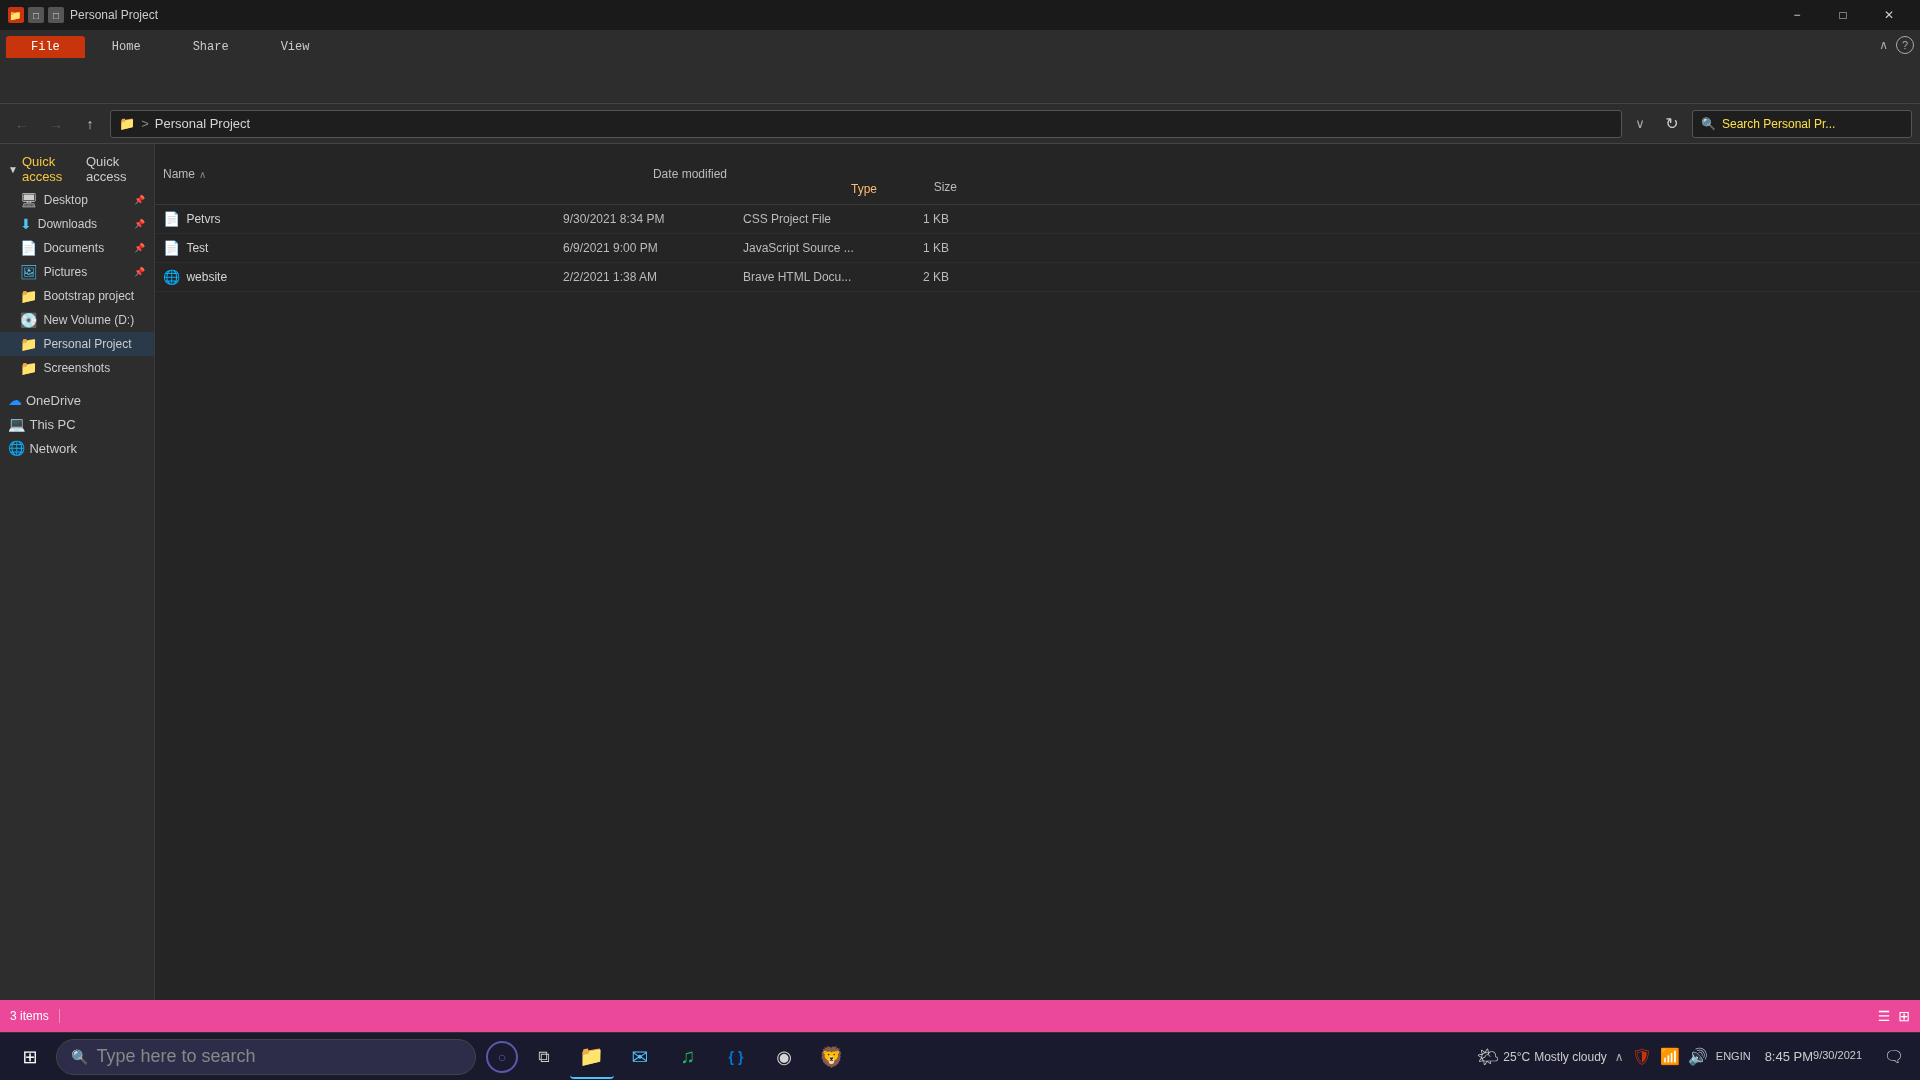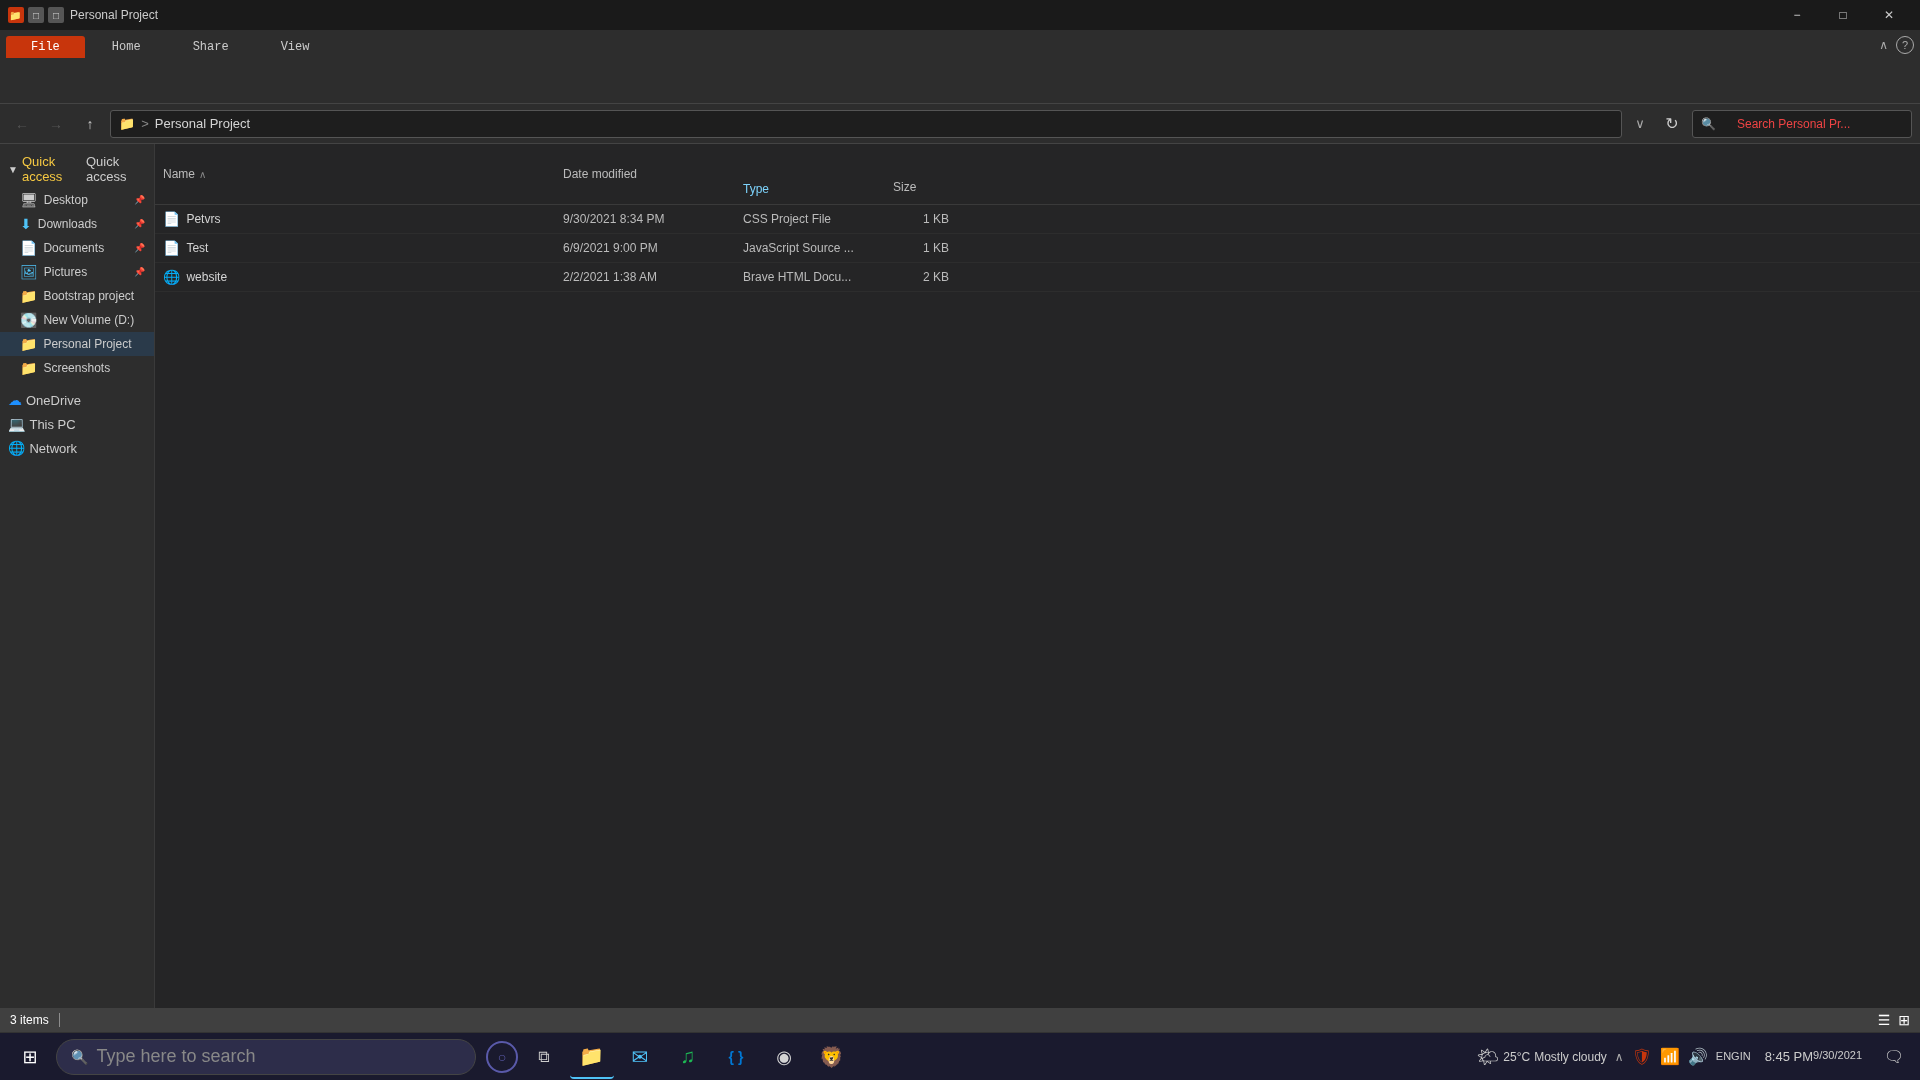--- a/index.html
+++ b/index.html
@@ -218,33 +218,34 @@
     
     .column-headers {
       display: flex;
       align-items: center;
       padding: 4px 0;
       border-bottom: 1px solid #3a3a3a;
       position: sticky;
       top: 0;
       background: #252526;
       z-index: 10;
+      text-align: right;
     }
     .col-name {
       width: 400px;
       padding: 4px 8px;
       color: #bbb;
       font-size: 12px;
       display: flex;
       align-items: center;
       gap: 4px;
       cursor: pointer;
     }
     .col-date { width: 180px; padding: 4px 8px; color: #bbb; font-size: 12px; }
-    .col-type { width: 150px; padding: 4px 8px; color: #7dd3fc; font-size: 12px; margin-top: 30px; }
+    .col-type { width: 150px; padding: 4px 8px; color: #fdba74; font-size: 12px; margin-top: 30px; }
     .col-size { width: 80px; padding: 4px 8px; color: #bbb; font-size: 12px; margin-top: 25px; }
 
     
     .file-row {
       display: flex;
       align-items: center;
       padding: 2px 0;
       cursor: pointer;
       border-bottom: 1px solid #2d2d2d;
     }
@@ -263,24 +264,24 @@
 
     
     .file-icon { font-size: 14px; flex-shrink: 0; }
     .css-icon { color: #5daef5; }
     .js-icon { color: #f0d050; }
     .brave-icon { color: #e06c3a; }
 
     
     .status-bar {
       height: 24px;
-      background: #404040;
-      display: flex;
-      align-items: center;
-      padding: 8px 10px;
+      background: #ec4899;
+      display: flex;
+      align-items: center;
+      padding: 16px 10px;
       gap: 10px;
       flex-shrink: 0;
     }
     .status-text { font-size: 12px; color: white; }
     .status-sep { width: 1px; height: 14px; background: rgba(255,255,255,0.4); }
     .status-right { margin-left: auto; display: flex; align-items: center; gap: 8px; }
 
     
     .taskbar {
       height: 48px;
@@ -427,21 +428,21 @@
   <div class="nav-btn">↑</div>
   <div class="address-path">
     <span>📁</span>
     <span style="color:#888;">&gt;</span>
     <span>Personal Project</span>
   </div>
   <div class="address-dropdown">∨</div>
   <div class="refresh-btn" style="font-size:16px;">↻</div>
   <div class="search-box">
     <span>🔍</span>
-    <span style="color:#ef4444;margin-left:15px;">Search Personal Pr...</span>
+    <span style="color:#fde047;">Search Personal Pr...</span>
   </div>
 </div>
 
 <div class="main-area">
 
   <div class="sidebar">
 
     <div class="sidebar-section-header">
       <span style="font-size:10px;">▼</span>
       <span style="color:#f5c842; font-size:13px;">Quick access</span>

